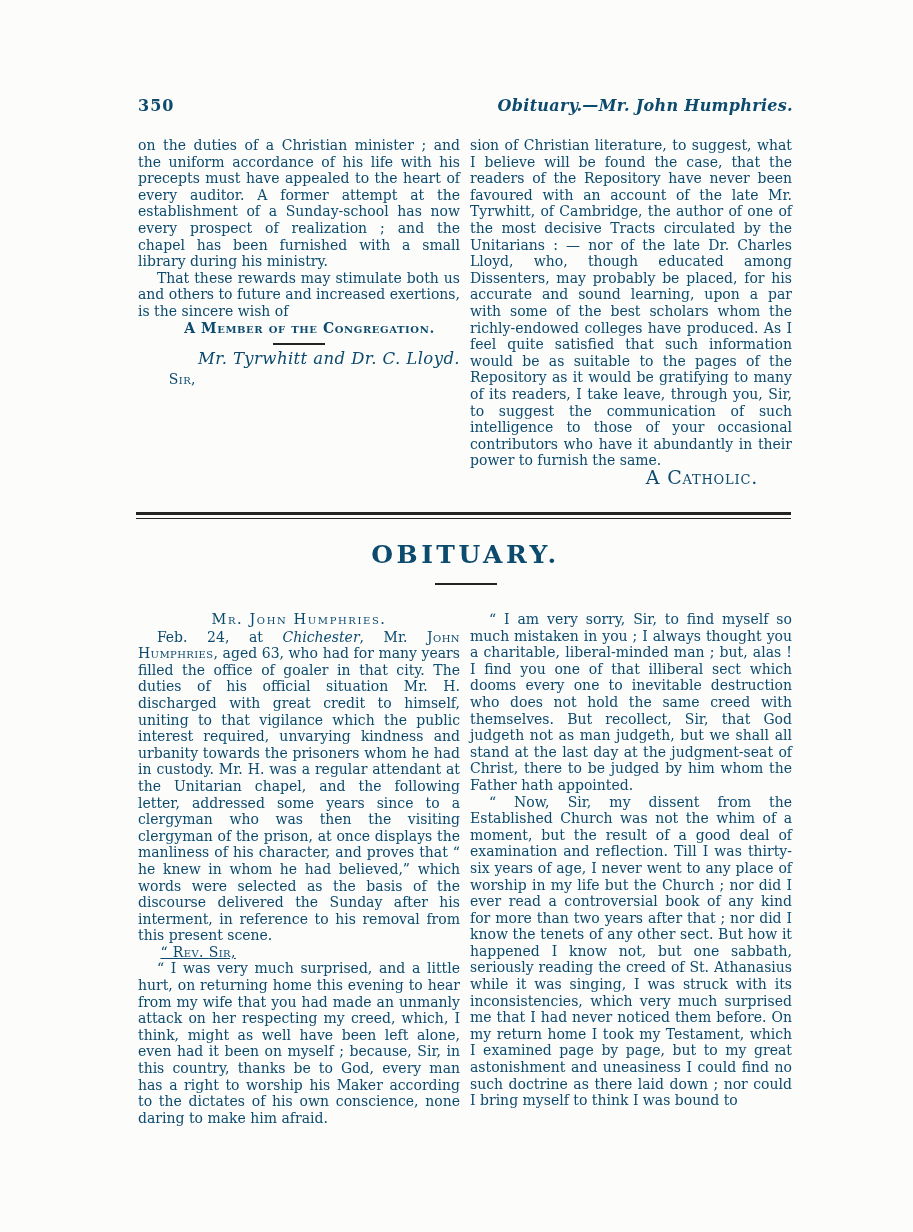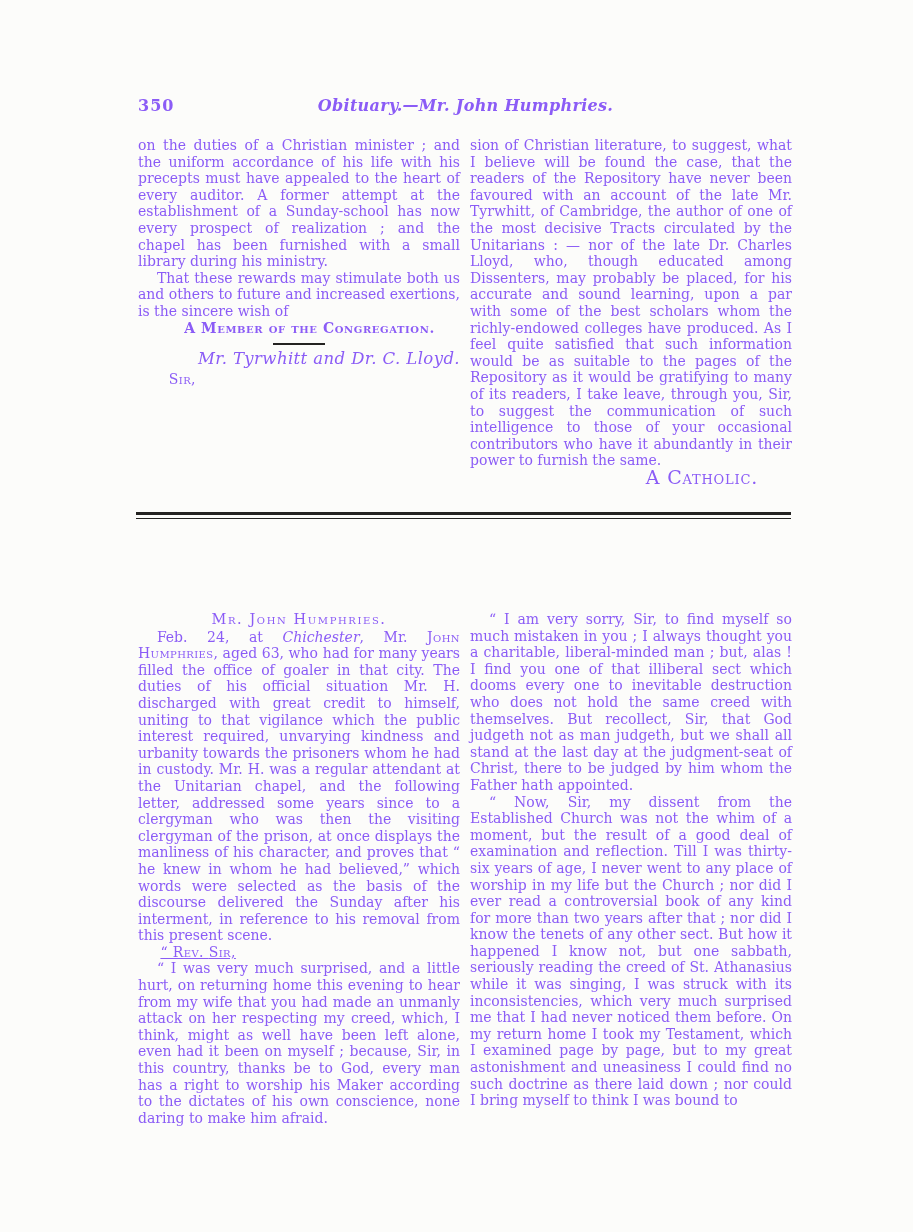--- a/index.html
+++ b/index.html
@@ -1,28 +1,28 @@
 <!DOCTYPE html>
 <html><head>
 <meta charset="utf-8">
 <style>
   html,body{margin:0;padding:0;background:#e9e9e7;}
   .page{
     position:relative;
     width:913px;height:1232px;
     margin:0 auto;
     background:#fcfcfa;
-    color:#8b5cf6;
+    color:#0c4a6e;
     font-family:"DejaVu Serif", serif;
     overflow:hidden;
   }
   
   .header{position:absolute;top:96px;left:138px;width:655px;height:22px;}
   .page-number{position:absolute;left:0;top:0;font-size:16px;font-weight:bold;letter-spacing:1px;}
-  .running-title{position:absolute;left:0;right:0;top:0;text-align:center;
+  .running-title{position:absolute;left:0;right:0;top:0;text-align:right;
     font-size:16px;font-weight:bold;font-style:italic;letter-spacing:.3px;}
   
   .cols{position:absolute;left:138px;width:657px;display:flex;gap:10px;}
   .cols-1{top:137px;}
   .cols-2{top:611px;}
   .col{width:322px;font-size:14px;line-height:16.6px;text-align:justify;}
   .col p{margin:0;}
   .indent{text-indent:1.35em;}
   sc, .sc{font-variant:small-caps;letter-spacing:.4px;}
   .ital{font-style:italic;}
@@ -63,20 +63,24 @@
       <p class="salutation">Sir,</p>
     </div>
     <div class="col">
       <p>sion of Christian literature, to suggest, what I believe will be found the case, that the readers of the Repository have never been favoured with an account of the late Mr. Tyrwhitt, of Cambridge, the author of one of the most decisive Tracts circulated by the Unitarians : — nor of the late Dr. Charles Lloyd, who, though educated among Dissenters, may probably be placed, for his accurate and sound learning, upon a par with some of the best scholars whom the richly-endowed colleges have produced. As I feel quite satisfied that such information would be as suitable to the pages of the Repository as it would be gratifying to many of its readers, I take leave, through you, Sir, to suggest the communication of such intelligence to those of your occasional contributors who have it abundantly in their power to furnish the same.</p>
       <p class="sig-catholic">A Catholic.</p>
     </div>
   </div>
 
   <div class="double-rule"></div>
 
+  <div class="obit-banner">
+    <p class="obit-title">OBITUARY.</p>
+    <hr class="obit-rule">
+  </div>
 
   <div class="cols cols-2">
     <div class="col">
       <p class="entry-heading">Mr. John Humphries.</p>
       <p class="indent"><span>Feb. 24, at </span><span class="ital">Chichester</span><span>, Mr. </span><span class="sc">John Humphries</span><span>, aged 63, who had for many years filled the office of goaler in that city. The duties of his official situation Mr. H. discharged with great credit to himself, uniting to that vigilance which the public interest required, unvarying kindness and urbanity towards the prisoners whom he had in custody. Mr. H. was a regular attendant at the Unitarian chapel, and the following letter, addressed some years since to a clergyman who was then the visiting clergyman of the prison, at once displays the manliness of his character, and proves that “ he knew in whom he had believed,” which words were selected as the basis of the discourse delivered the Sunday after his interment, in reference to his removal from this present scene.</span></p>
       <p class="salutation" style="text-indent:1.6em;text-decoration:underline;"><span>“ Rev. </span><span class="sc" style="font-variant:small-caps;">Sir,</span></p>
       <p class="indent">“ I was very much surprised, and a little hurt, on returning home this evening to hear from my wife that you had made an unmanly attack on her respecting my creed, which, I think, might as well have been left alone, even had it been on myself ; because, Sir, in this country, thanks be to God, every man has a right to worship his Maker according to the dictates of his own conscience, none daring to make him afraid.</p>
     </div>
     <div class="col">
       <p class="indent">“ I am very sorry, Sir, to find myself so much mistaken in you ; I always thought you a charitable, liberal-minded man ; but, alas ! I find you one of that illiberal sect which dooms every one to inevitable destruction who does not hold the same creed with themselves. But recollect, Sir, that God judgeth not as man judgeth, but we shall all stand at the last day at the judgment-seat of Christ, there to be judged by him whom the Father hath appointed.</p>

